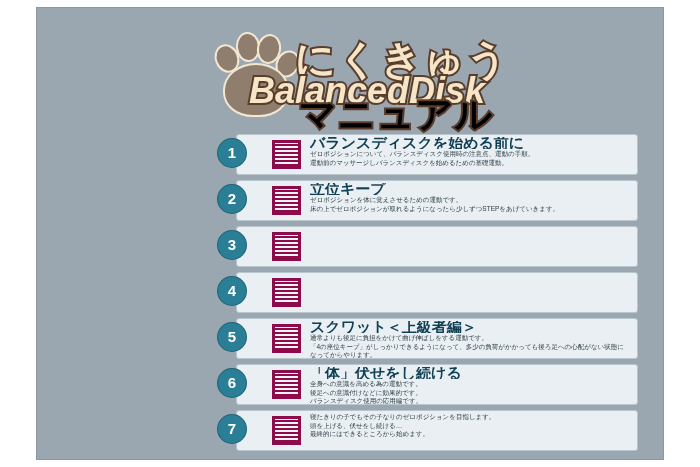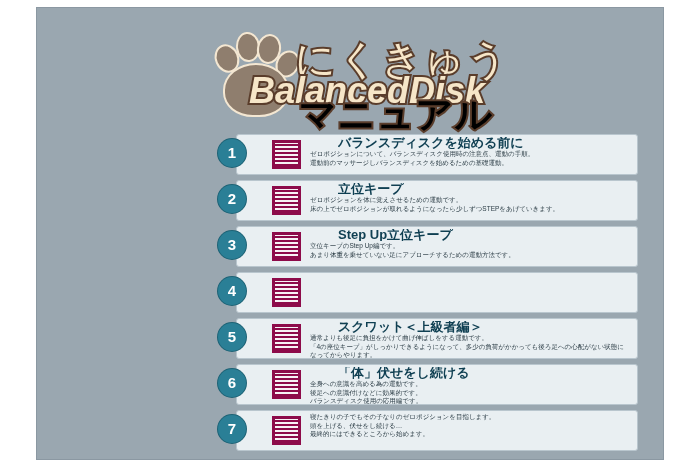--- a/index.html
+++ b/index.html
@@ -67,21 +67,21 @@
   .paw .pad-t1 { left: 6px;  top: 14px; width: 20px; height: 25px; transform: rotate(-22deg); }
   .paw .pad-t2 { left: 27px; top: 2px;  width: 20px; height: 26px; transform: rotate(-6deg); }
   .paw .pad-t3 { left: 48px; top: 4px;  width: 20px; height: 26px; transform: rotate(10deg); }
   .paw .pad-t4 { left: 67px; top: 20px; width: 19px; height: 24px; transform: rotate(26deg); }
 
   .title-line1 {
     position: absolute;
     left: 258px;
     top: 20px;
     font-size: 40px;
-    font-weight: normal;
+    font-weight: bold;
     color: #f6e6c8;
     letter-spacing: 2px;
     -webkit-text-stroke: 4px #5a3d2b;
     paint-order: stroke fill;
     white-space: nowrap;
   }
   .title-line2 {
     position: absolute;
     left: 212px;
     top: 58px;
@@ -160,28 +160,27 @@
       repeating-linear-gradient(90deg, #8d0b4a 0 2px, transparent 2px 4px);
     background-color: #f7f2f5;
   }
   .item-text {
     position: absolute;
     left: 92px;
     top: 3px;
     width: 320px;
   }
   .item-title {
-    font-size: 13px;
+    font-size: 15px;
     font-weight: bold;
     color: #0f3f52;
     line-height: 12px;
     margin-bottom: 1px;
     white-space: nowrap;
     overflow: hidden;
-    margin-left: 28px;
   }
   .item-desc {
     font-size: 6.5px;
     color: #2a3b44;
     line-height: 8.5px;
     white-space: pre-line;
   }
 </style>
 </head>
 <body>
@@ -225,25 +224,20 @@
           <div class="item-title">立位キープ</div>
           <div class="item-desc">ゼロポジションを体に覚えさせるための運動です。
 床の上でゼロポジションが取れるようになったら少しずつSTEPをあげていきます。</div>
         </div>
       </div>
 
       <div class="item">
         <div class="item-card"></div>
         <div class="num-badge">3</div>
         <div class="qr"></div>
-        <div class="item-text">
-          <div class="item-title">Step Up立位キープ</div>
-          <div class="item-desc">立位キープのStep Up編です。
-あまり体重を乗せていない足にアプローチするための運動方法です。</div>
-        </div>
       </div>
 
       <div class="item">
         <div class="item-card"></div>
         <div class="num-badge">4</div>
         <div class="qr"></div>
       </div>
 
       <div class="item">
         <div class="item-card"></div>

